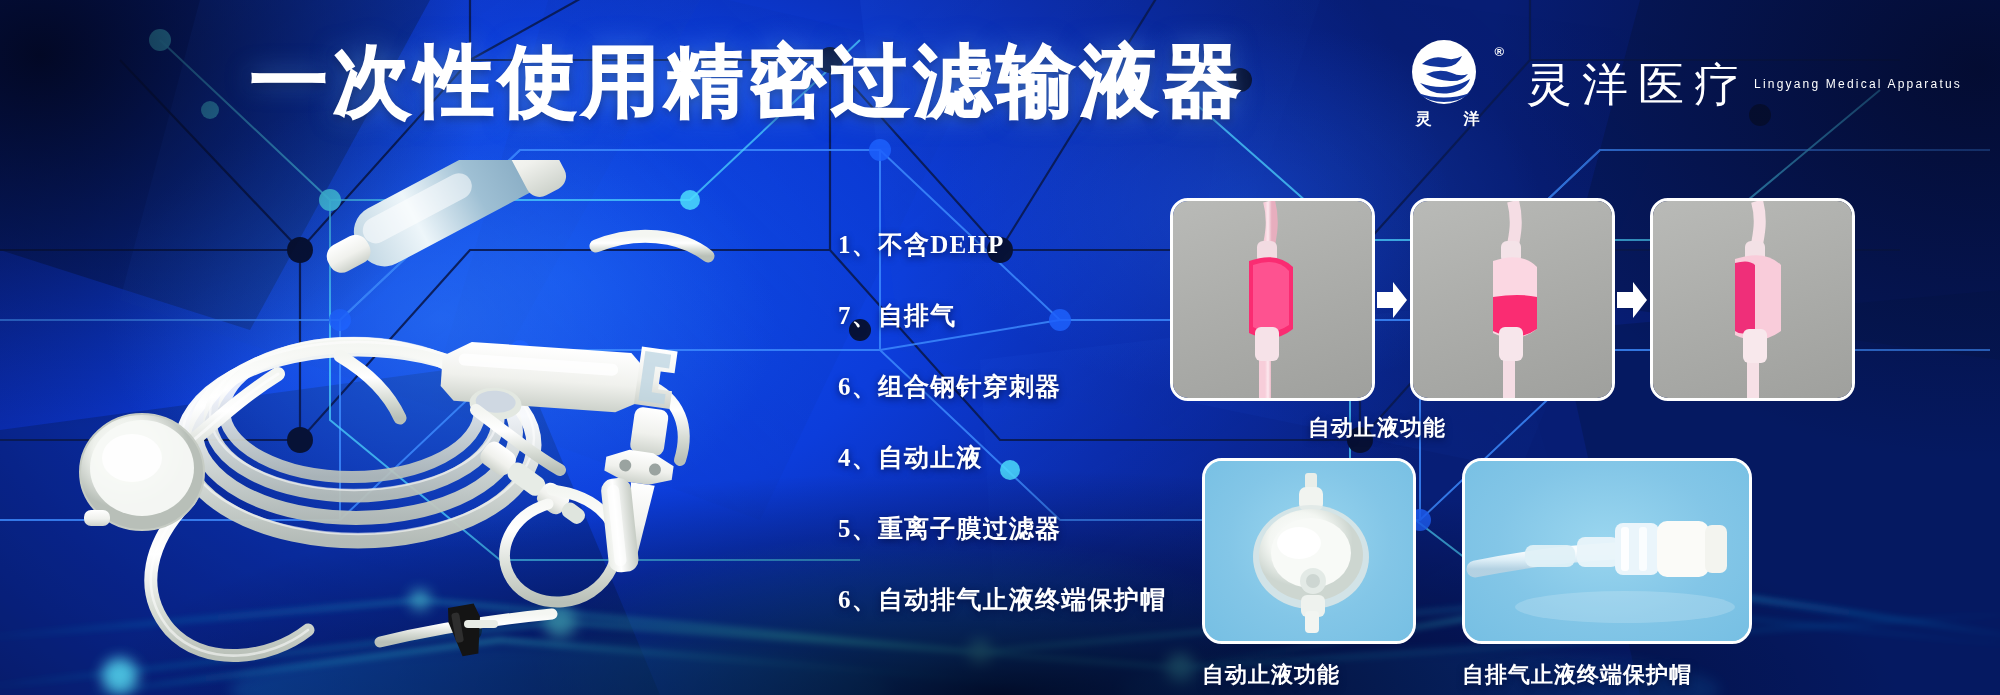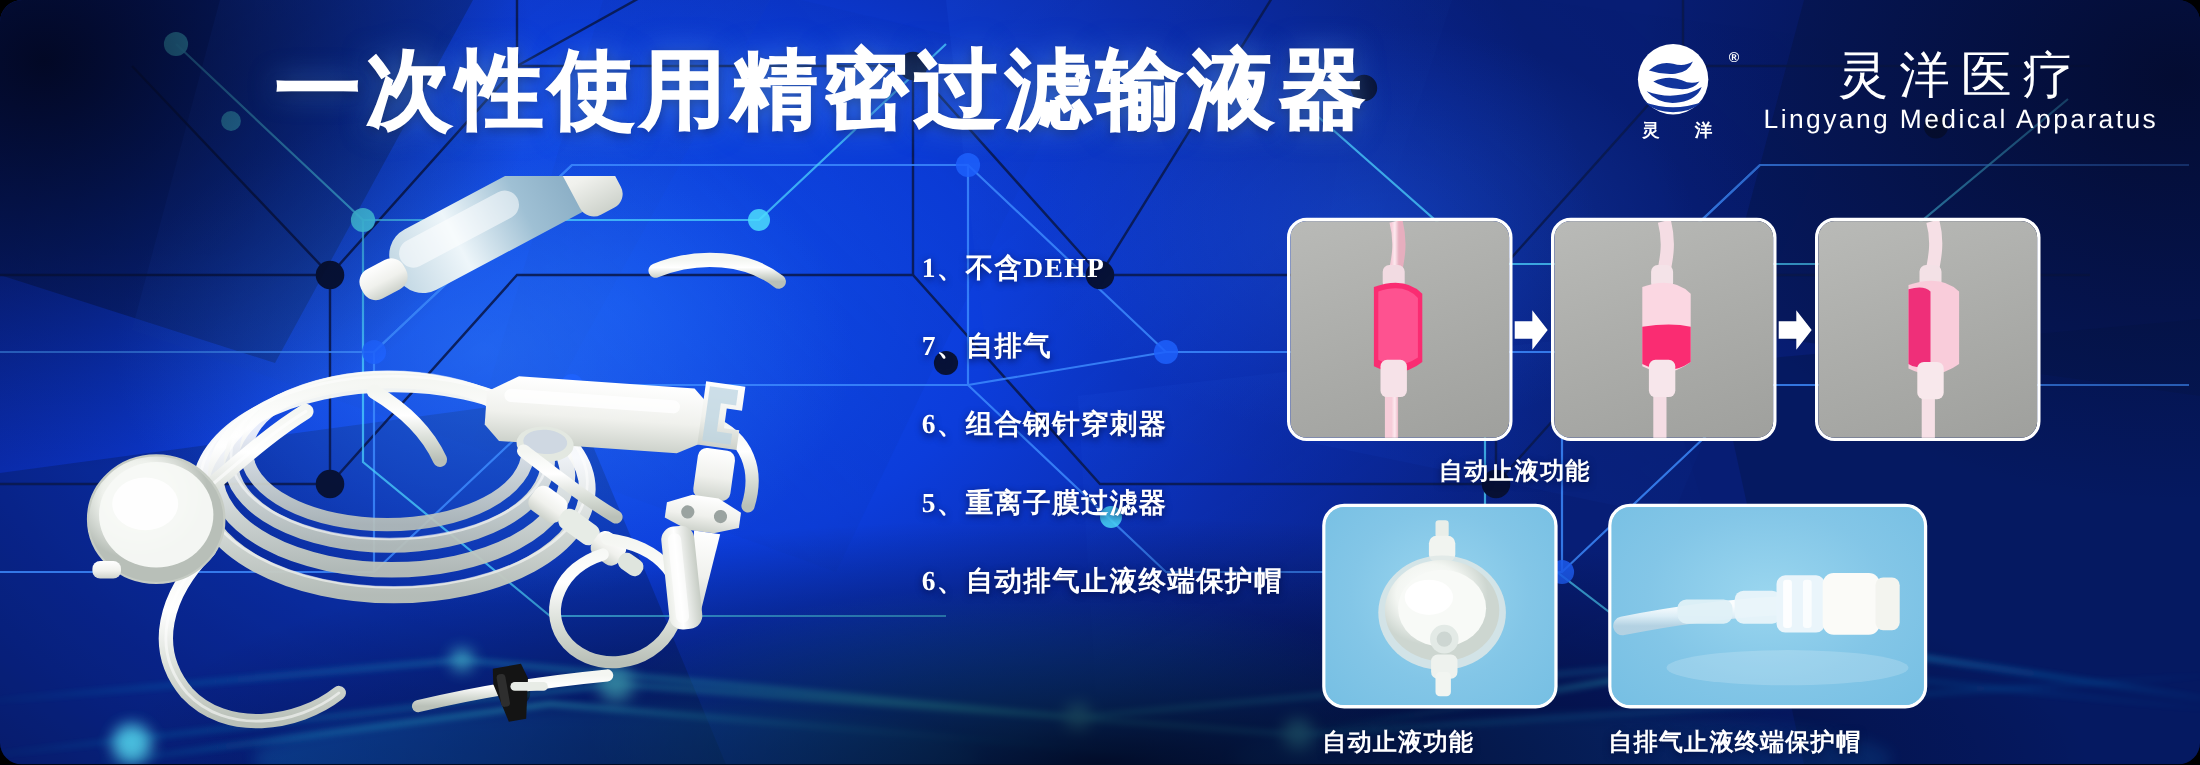--- a/index.html
+++ b/index.html
@@ -6,21 +6,20 @@
   html,body { background:#000; }
 
   .banner{
     position:relative;
     width:2000px; height:695px;
     overflow:hidden;
     font-family:"Liberation Sans","DejaVu Sans",sans-serif;
     background:
       radial-gradient(ellipse 900px 620px at 28% 40%, #1050f2 0%, #0c3ddb 38%, #0a2aa8 68%, #071d74 100%),
       linear-gradient(100deg,#061436 0%,#0a2a9e 22%,#0f48e8 44%,#0b33bf 66%,#0a2270 86%,#050f2e 100%);
-    border-radius: 20px;
   }
 
   
   .bg-layer{position:absolute;inset:0;pointer-events:none;}
 
   .bg-vignette{
     background:
       radial-gradient(ellipse 620px 520px at 2% 8%, rgba(2,6,30,.92), rgba(2,6,30,0) 72%),
       radial-gradient(ellipse 700px 560px at 99% 10%, rgba(3,9,40,.82), rgba(3,9,40,0) 70%),
       radial-gradient(ellipse 1200px 300px at 50% 100%, rgba(0,4,26,.9), rgba(0,4,26,0) 75%);
@@ -49,23 +48,23 @@
   .brand{position:absolute; right:38px; top:38px; display:flex; align-items:center; gap:22px;}
   .brand-mark{position:relative; width:104px; height:92px; flex:0 0 auto;}
   .brand-mark .reg{
     position:absolute; right:0px; top:6px; color:#fff; font-size:13px; font-weight:bold;
   }
   .brand-sub-cn{
     position:absolute; left:0; right:8px; bottom:0;
     display:flex; justify-content:space-around;
     color:#fff; font-size:16px; font-weight:bold; letter-spacing:1px;
   }
-  .brand-text{display:flex; flex-direction:column; align-items:center; gap:4px;}
+  .brand-text{display:flex; flex-direction:row; align-items:center; gap:4px;}
   .brand-cn{color:#fff; font-size:46px; font-weight:normal; letter-spacing:10px; line-height:1;}
-  .brand-en{color:#fff; font-size:24px; letter-spacing:2.2px; white-space:nowrap;}
+  .brand-en{color:#fff; font-size:12px; letter-spacing:2.2px; white-space:nowrap;}
 
   
   .features{position:absolute; left:838px; top:232px; width:370px;}
   .feature-item{
     color:#ffffff; font-size:25px; font-weight:bold;
     letter-spacing:1.2px; line-height:1;
     margin-bottom:46px; white-space:nowrap;
     text-shadow:0 2px 7px rgba(0,12,60,.75);
     font-family:Liberation Serif, serif;
   }
@@ -373,20 +372,21 @@
         </g>
         <rect x="84" y="30" width="34" height="8" rx="4" fill="#e8ece6"></rect>
       </g>
     </svg>
   </div>
 
   <div class="features">
     <div class="feature-item">1、不含DEHP</div>
     <div class="feature-item">7、自排气</div>
     <div class="feature-item">6、组合钢针穿刺器</div>
+    <div class="feature-item">4、自动止液</div>
     <div class="feature-item">5、重离子膜过滤器</div>
     <div class="feature-item">6、自动排气止液终端保护帽</div>
   </div>
 
   <div class="panels">
 
     <div class="panel panel-top p1">
       <div class="shot">
         <svg width="205" height="203" viewBox="0 0 205 203">
           <defs>

